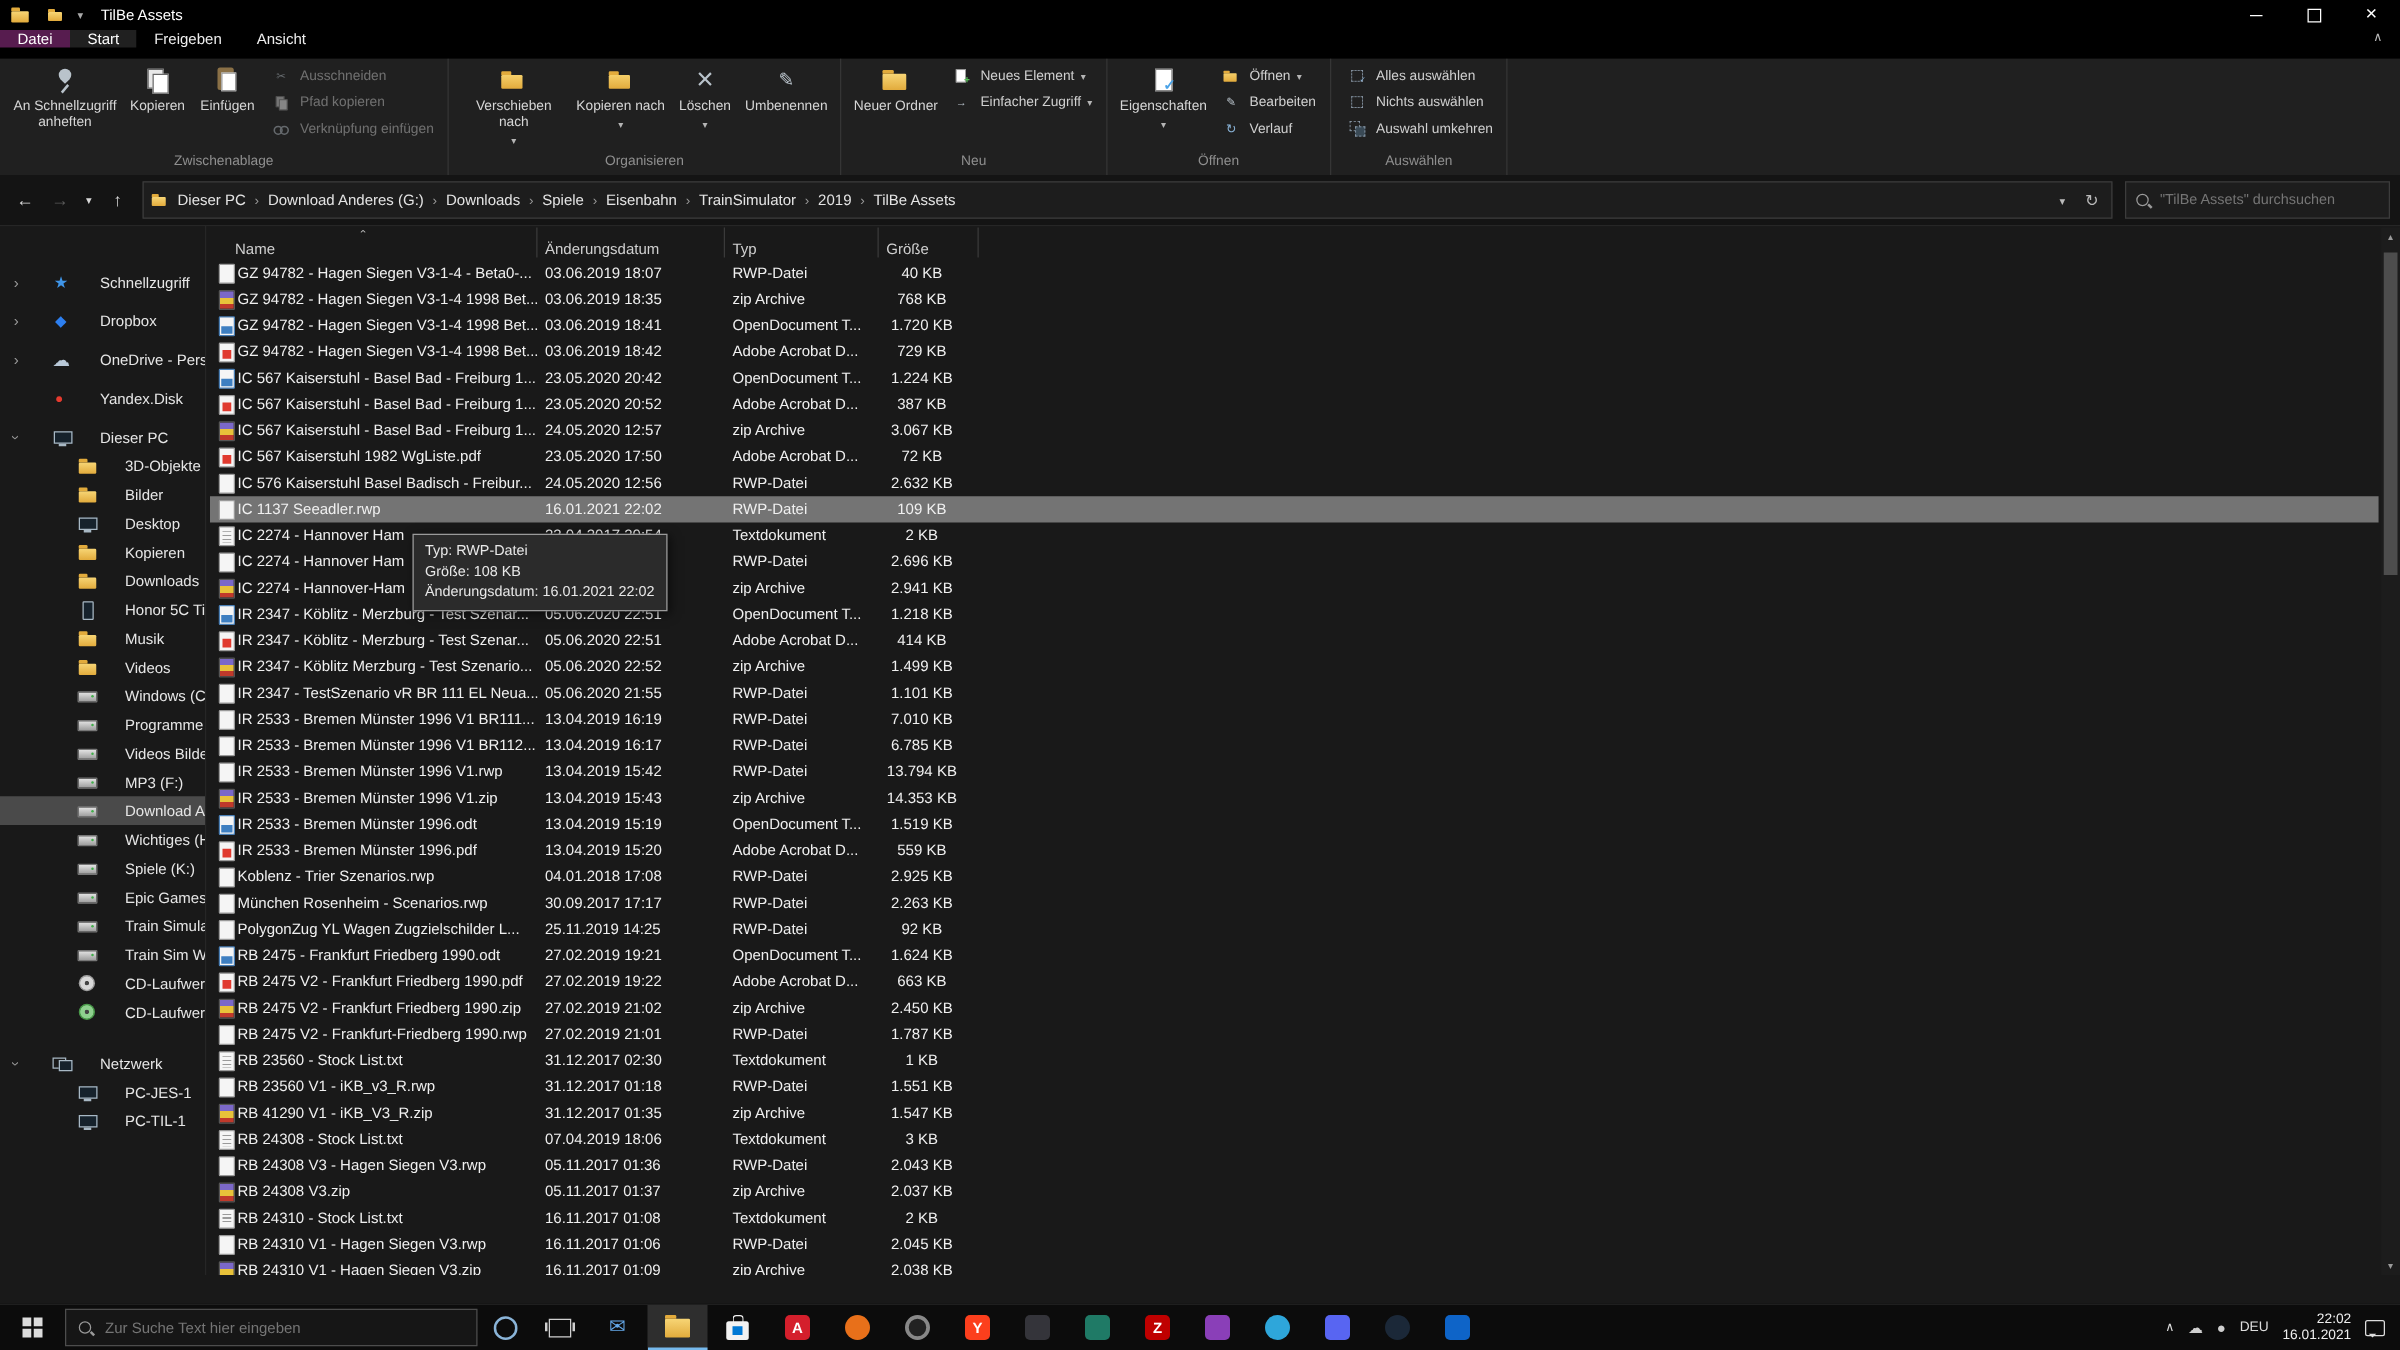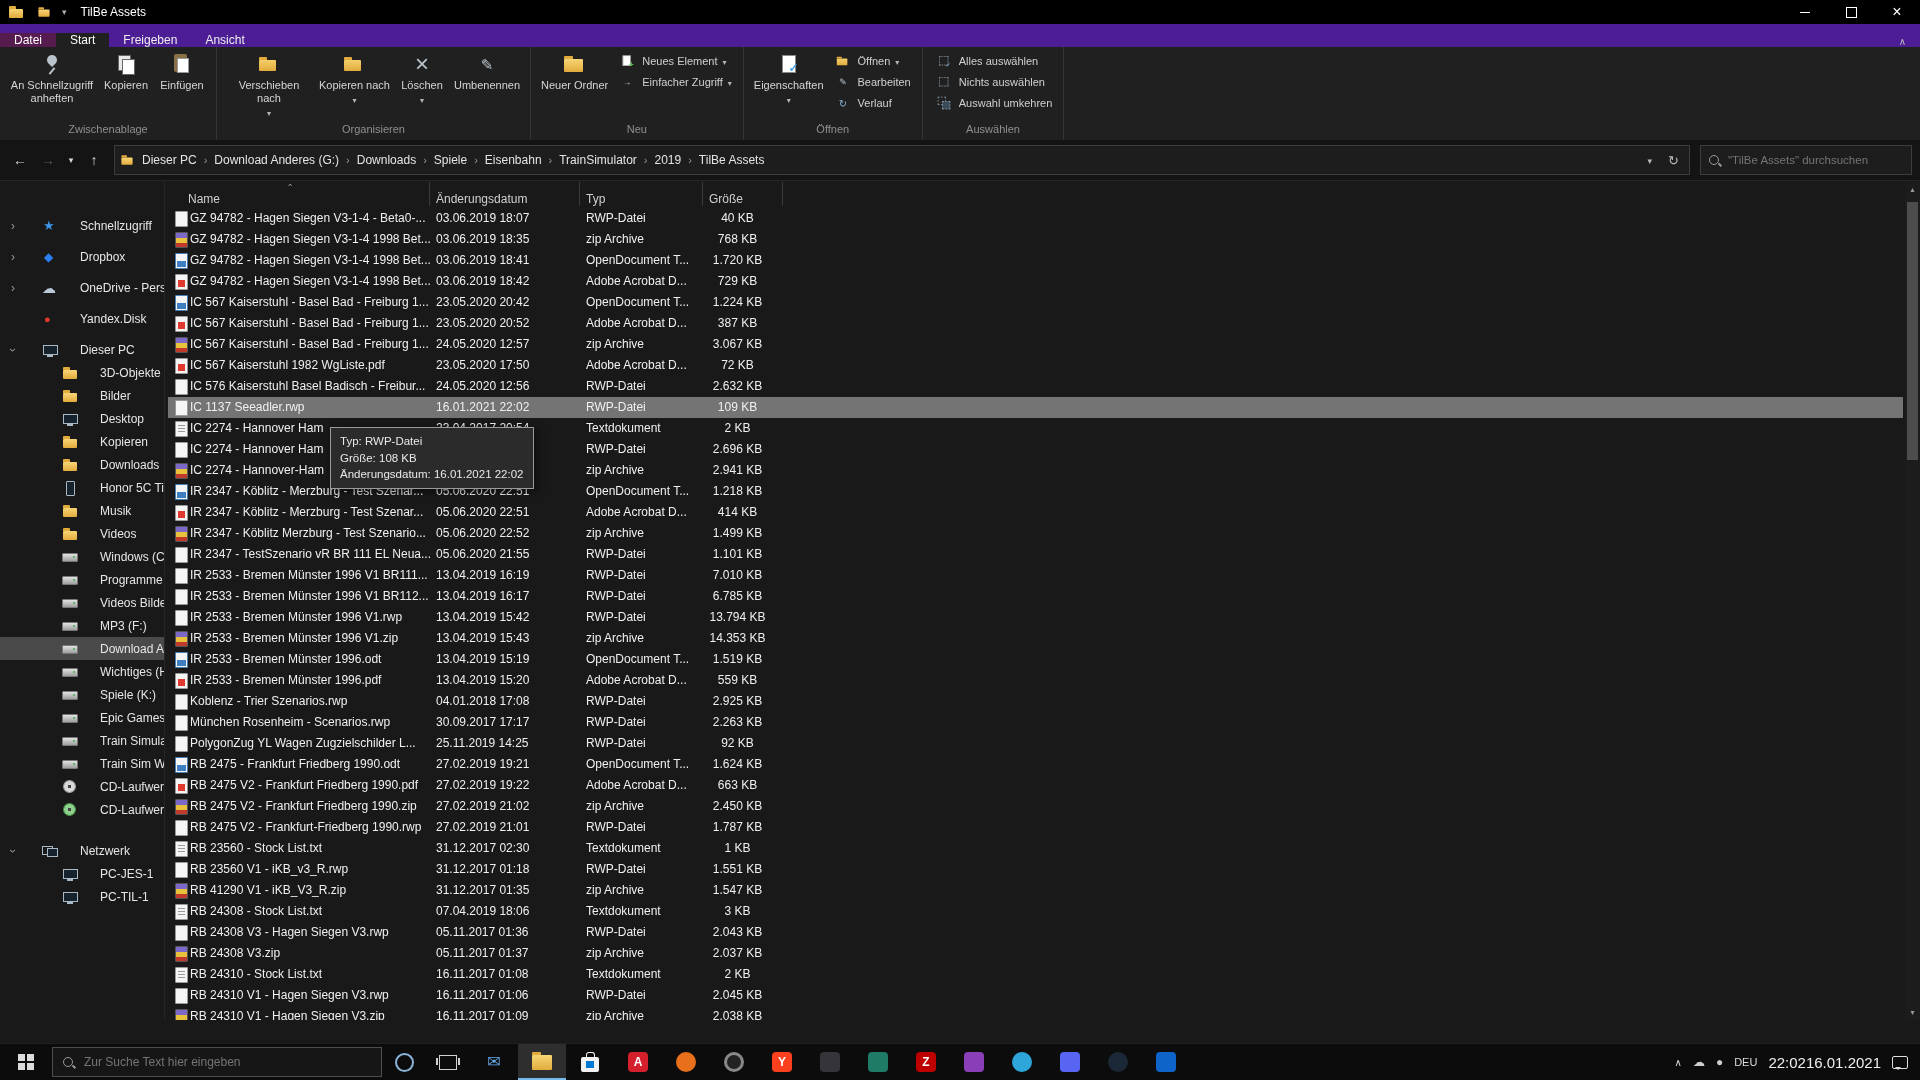--- a/index.html
+++ b/index.html
@@ -12,21 +12,21 @@
   .qat{display:flex;align-items:center;gap:10px;margin-left:12px;color:#bbb}
   .qat .qchev{font-size:9px;color:#aaa}
   .t-title{margin-left:14px;color:#fff}
   .wctrl{margin-left:auto;display:flex;height:24px}
   .wc{width:46px;display:flex;align-items:center;justify-content:center;color:#fff}
   .wc-min::before{content:"";width:10px;height:1px;background:#fff;display:block}
   .wc-max::before{content:"";width:9px;height:9px;border:1px solid #fff;display:block}
   .wc-close::before{content:"×";font-size:16px;line-height:16px}
 
   
-  .rtabrow{position:absolute;top:24px;left:0;right:0;height:23px;background:#4c1d95;display:flex;align-items:flex-end;font-size:12px}
+  .rtabrow{position:absolute;top:24px;left:0;right:0;height:23px;background:#000000;display:flex;align-items:flex-start;font-size:12px}
   .rtab{padding:0 14px;display:flex;align-items:center;color:#eee}
   .rtab.accent{background:var(--file-tab,#571c4f);color:#fff}
   .rtab.active{background:#202020;color:#fff}
   .ribcollapse{margin-left:auto;margin-right:14px;display:flex;align-items:center;color:#bbb;font-size:10px}
 
   
   .ribbon{position:absolute;top:47px;left:0;right:0;height:93px;background:#202020;border-bottom:1px solid #2b2b2b;display:flex}
   .rgroup{display:flex;flex-direction:column;border-right:1px solid #353535;padding:1px 6px 0}
   .rbody{display:flex;align-items:flex-start;height:73px}
   .rgl{text-align:center;font-size:11px;color:#8f8f8f;height:18px;line-height:16px}
@@ -171,21 +171,21 @@
   .tstore::before{content:"";position:absolute;top:-5px;left:5px;width:7px;height:5px;border:1.5px solid #f2f2f2;border-bottom:none;border-radius:3px 3px 0 0}
   .tstore::after{content:"";position:absolute;inset:4px 5px 4px;background:#0078d4}
   .tcirc{width:20px;height:20px;border-radius:50%}
   .tsq{width:20px;height:20px;border-radius:4px}
   .tlab{display:flex;align-items:center;justify-content:center;font-size:12px;font-weight:bold}
   .tring{width:14px;height:14px;border-radius:50%;border:3px solid #888;background:#222}
   .tglyph{font-size:16px;line-height:16px}
   .tray{margin-left:auto;display:flex;align-items:center;gap:11px;padding-right:12px;color:#ddd;font-size:11px}
   .tr-chev{font-size:10px;color:#ddd}
   .tr-ico{font-size:12px;color:#cfcfcf}
-  .clock{display:flex;flex-direction:row;align-items:flex-end;line-height:13px;font-size:15px;color:#eee}
+  .clock{display:flex;flex-direction:column;align-items:flex-end;line-height:13px;font-size:11px;color:#eee}
   .acenter{position:relative;width:14px;height:11px;border:1.5px solid #ddd;border-radius:2px}
   .acenter::after{content:"";position:absolute;bottom:-5px;left:2px;border:3px solid transparent;border-top-color:#ddd}
 </style>
 </head>
 <body>
 
 <div class="screen">
 
   <div class="titlebar">
     <span class="tb-foldico si si-folder"></span>
@@ -218,20 +218,34 @@
             <span class="ric ric-pin"></span>
             <span class="rlab">An Schnellzugriff anheften</span>
           </div>
           <div class="rbig">
             <span class="ric ric-copy"></span>
             <span class="rlab">Kopieren</span>
           </div>
           <div class="rbig">
             <span class="ric ric-paste"></span>
             <span class="rlab">Einfügen</span>
+          </div>
+          <div class="rscol">
+            <div class="rsmall dis">
+              <span class="ric sic ric-cut"></span>
+              <span class="slab">Ausschneiden</span>
+            </div>
+            <div class="rsmall dis">
+              <span class="ric sic ric-copypath"></span>
+              <span class="slab">Pfad kopieren</span>
+            </div>
+            <div class="rsmall dis">
+              <span class="ric sic ric-link"></span>
+              <span class="slab">Verknüpfung einfügen</span>
+            </div>
           </div>
         </div>
         <div class="rgl">Zwischenablage</div>
       </div>
       <div class="rgroup">
         <div class="rbody">
           <div class="rbig">
             <span class="ric ric-folder"></span>
             <span class="rlab">Verschieben nach</span>
             <span class="dd"></span>

